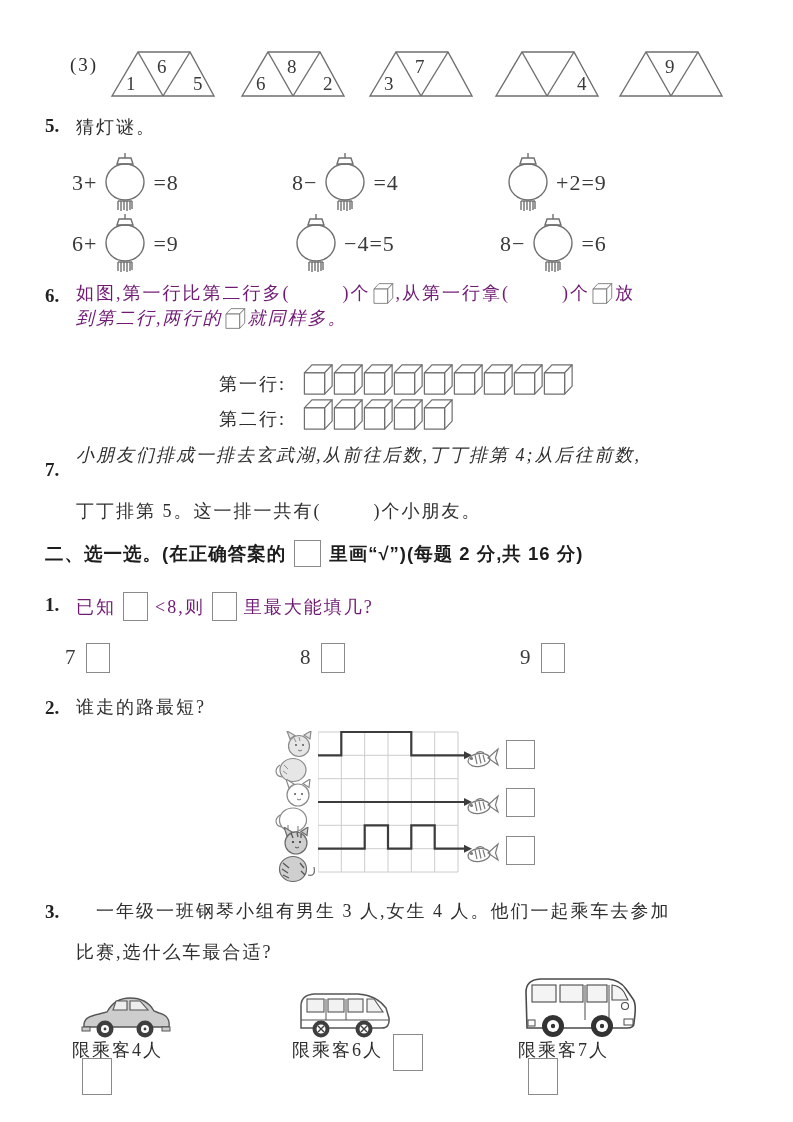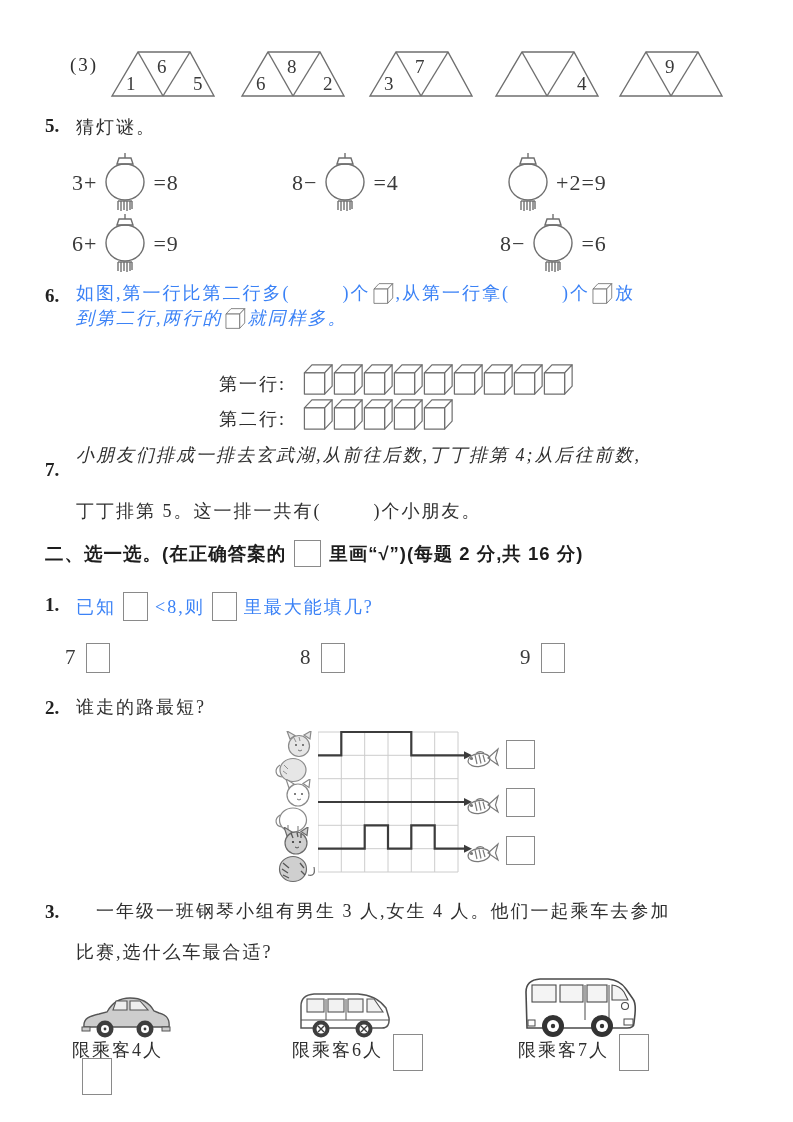--- a/index.html
+++ b/index.html
@@ -4,21 +4,21 @@
 <style>
   html,body{margin:0;padding:0;background:#e9e9e9;}
   .page{
     position:relative;width:793px;height:1122px;margin:0 auto;
     background:#ffffff;overflow:hidden;
     font-family:"Liberation Serif","DejaVu Serif",serif;
     color:#333;
   }
   .abs{position:absolute;}
   .qnum{font-weight:700;font-size:19px;color:#222;}
-  .textline{font-size:18px;letter-spacing:2px;white-space:pre;color:#3b82f6;display:flex;align-items:center;}
+  .textline{font-size:18px;letter-spacing:2px;white-space:pre;color:#701a75;display:flex;align-items:center;}
   .textline .seg{white-space:pre;}
   .cn{font-size:18px;letter-spacing:2px;color:#2f2f2f;white-space:pre;}
   .sec-header{font-family:"Liberation Sans","DejaVu Sans",sans-serif;font-weight:700;font-size:18.5px;letter-spacing:1px;color:#1d1d1d;display:flex;align-items:center;white-space:pre;}
   .eq{display:flex;align-items:center;font-size:22px;color:#3a3a3a;}
   .eq .etext{white-space:pre;letter-spacing:1px;}
   .ansbox{display:inline-block;border:1.4px solid #8a8a8a;background:#fff;box-sizing:border-box;}
   .hdr-box{width:27px;height:27px;margin:0 8px;}
   .q1-inline{width:25px;height:29px;margin:0 7px;vertical-align:-8px;}
   .opt{display:flex;align-items:flex-start;}
   .opt-num{font-size:21px;color:#3a3a3a;margin-right:10px;margin-top:2px;}
@@ -128,20 +128,27 @@
       </svg>
     <span class="etext">+2=9</span>
   </div>
   <div class="abs eq" style="left:72px;top:213px;">
     <span class="etext">6+</span>
     <svg width="56" height="61" viewBox="0 0 56 61">
         <use href="#lantern-shape"></use>
       </svg>
     <span class="etext">=9</span>
   </div>
+  <div class="abs eq" style="left:288px;top:213px;">
+    <span class="etext"></span>
+    <svg width="56" height="61" viewBox="0 0 56 61">
+        <use href="#lantern-shape"></use>
+      </svg>
+    <span class="etext">−4=5</span>
+  </div>
   <div class="abs eq" style="left:500px;top:213px;">
     <span class="etext">8−</span>
     <svg width="56" height="61" viewBox="0 0 56 61">
         <use href="#lantern-shape"></use>
       </svg>
     <span class="etext">=6</span>
   </div>
 
   <span class="abs qnum" style="left:45px;top:285px;">6.</span>
   <div class="abs textline" style="left:76px;top:281px;">
@@ -371,18 +378,18 @@
   </svg>
 
   <div class="abs veh-label" style="left:72px;top:1038px;flex-direction:column;">
     <span class="cn">限乘客4人</span>
     <span class="ansbox veh-box"></span>
   </div>
   <div class="abs veh-label" style="left:292px;top:1038px;">
     <span class="cn">限乘客6人</span>
     <span class="ansbox veh-box"></span>
   </div>
-  <div class="abs veh-label" style="left:518px;top:1038px;">
+  <div class="abs veh-label" style="left:518px;top:1038px;flex-direction:column;">
     <span class="cn">限乘客7人</span>
     <span class="ansbox veh-box"></span>
   </div>
 
 </div>
 
 </body></html>

